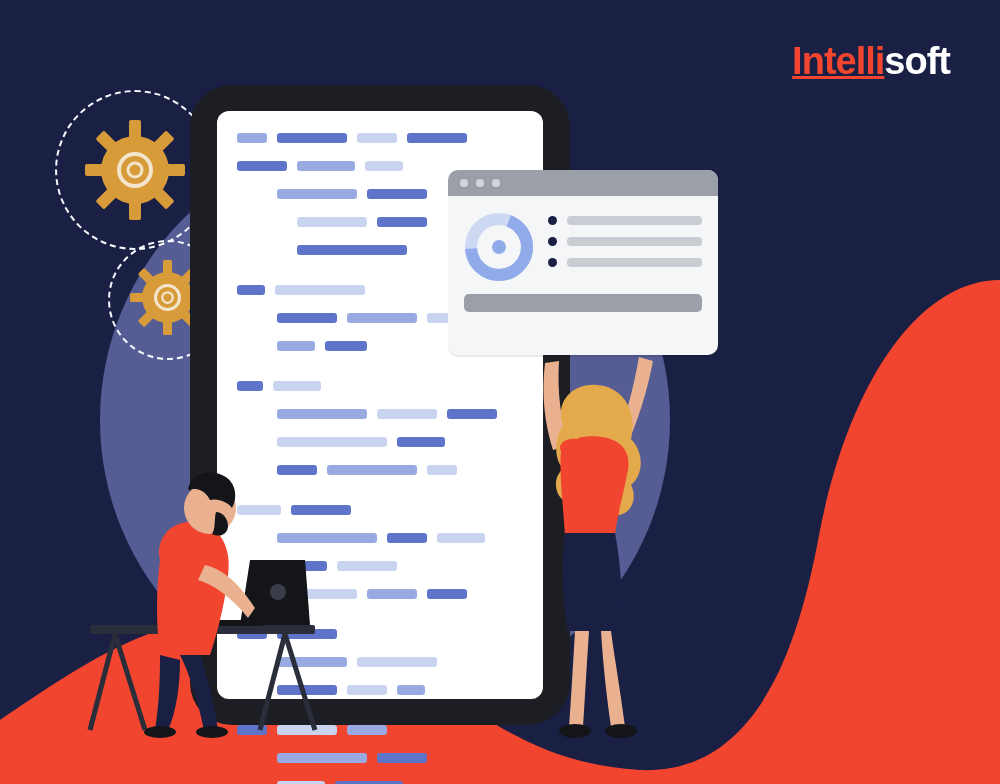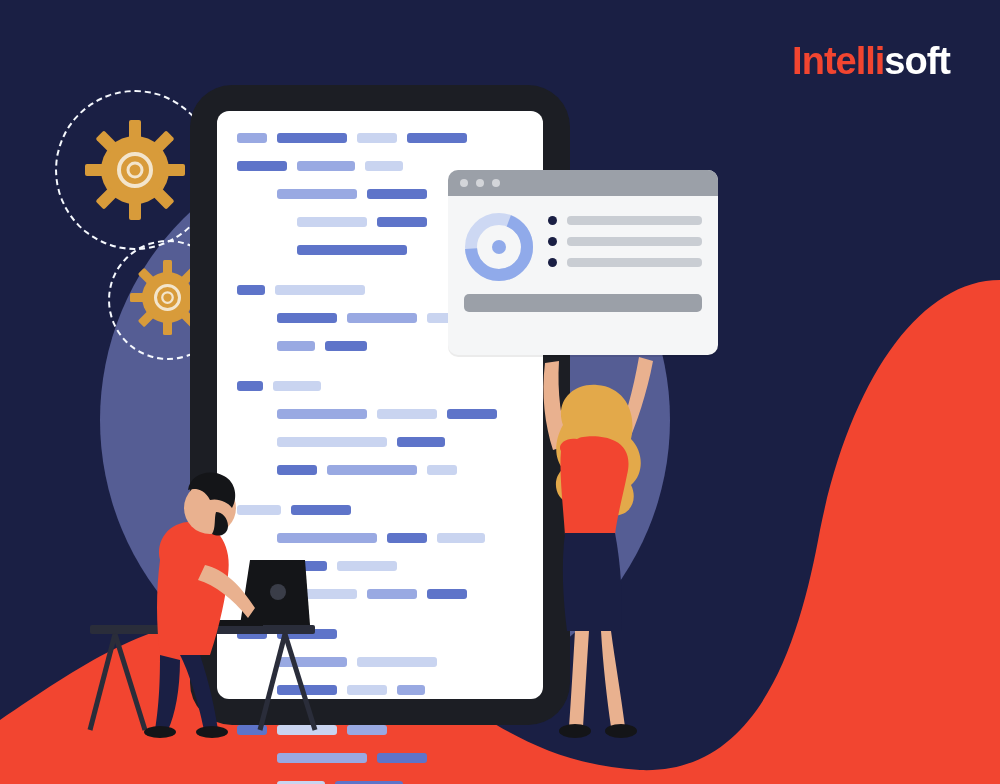--- a/index.html
+++ b/index.html
@@ -13,21 +13,21 @@
   }
   .logo {
     position: absolute;
     top: 40px;
     right: 50px;
     font-size: 38px;
     font-weight: 900;
     letter-spacing: -1px;
     z-index: 50;
   }
-  .logo .first { color: #f24530; }
+  .logo .first { color: #f24530; text-decoration: underline; }
   .logo .second { color: #ffffff; }
   .red-wave {
     position: absolute;
     bottom: 0;
     left: 0;
     width: 1000px;
     height: 784px;
     z-index: 1;
   }
   .grey-circle {

